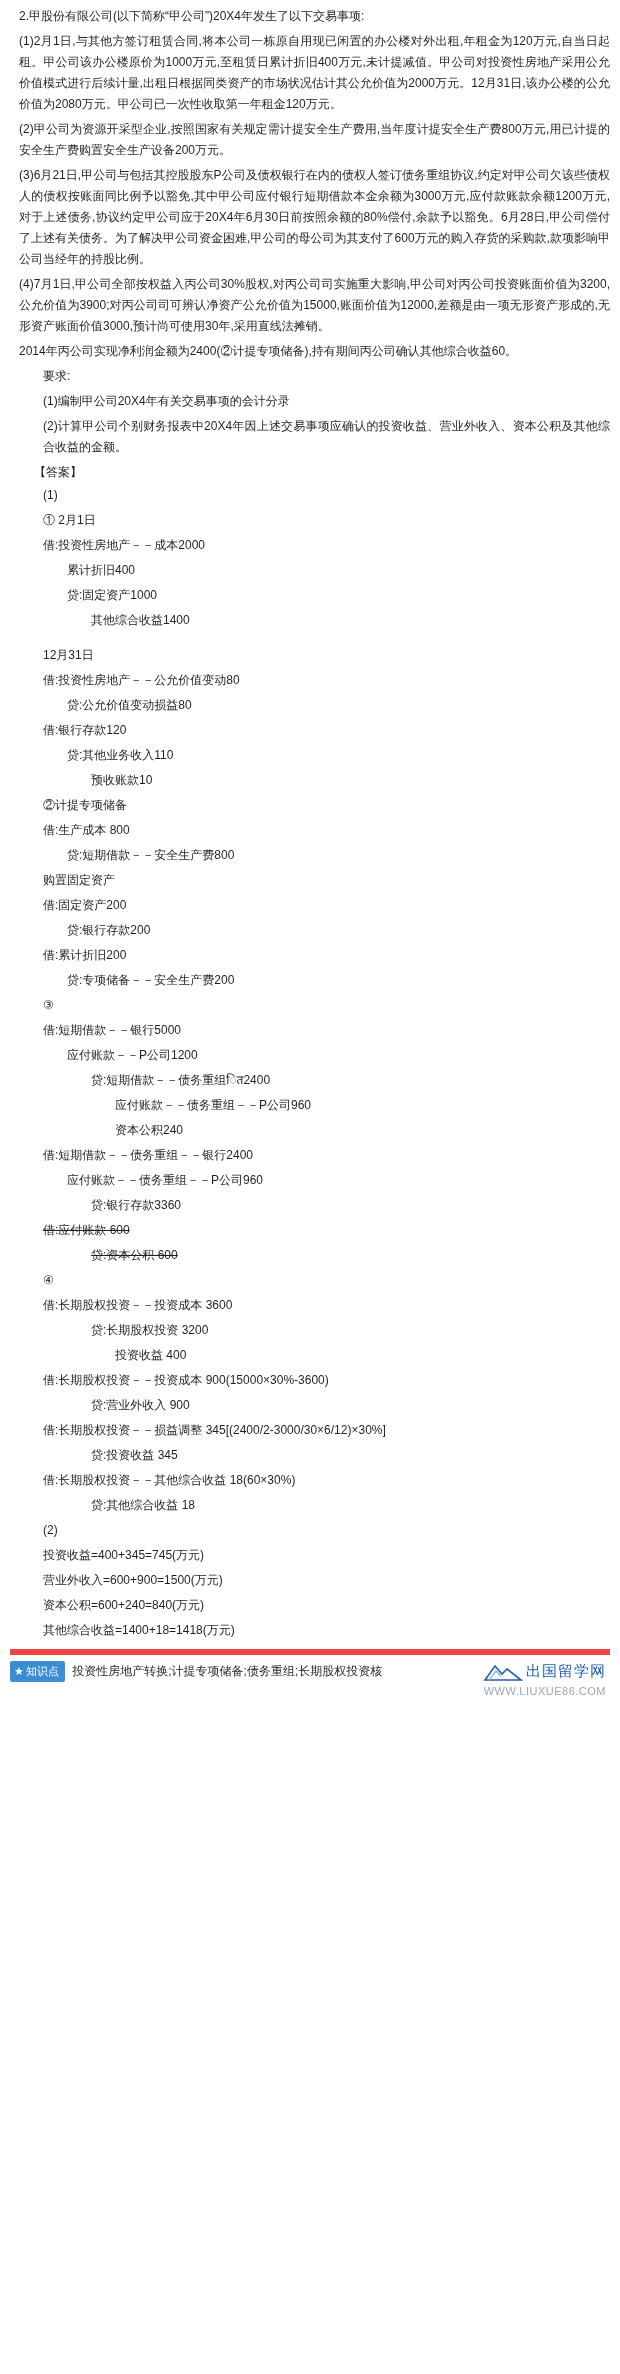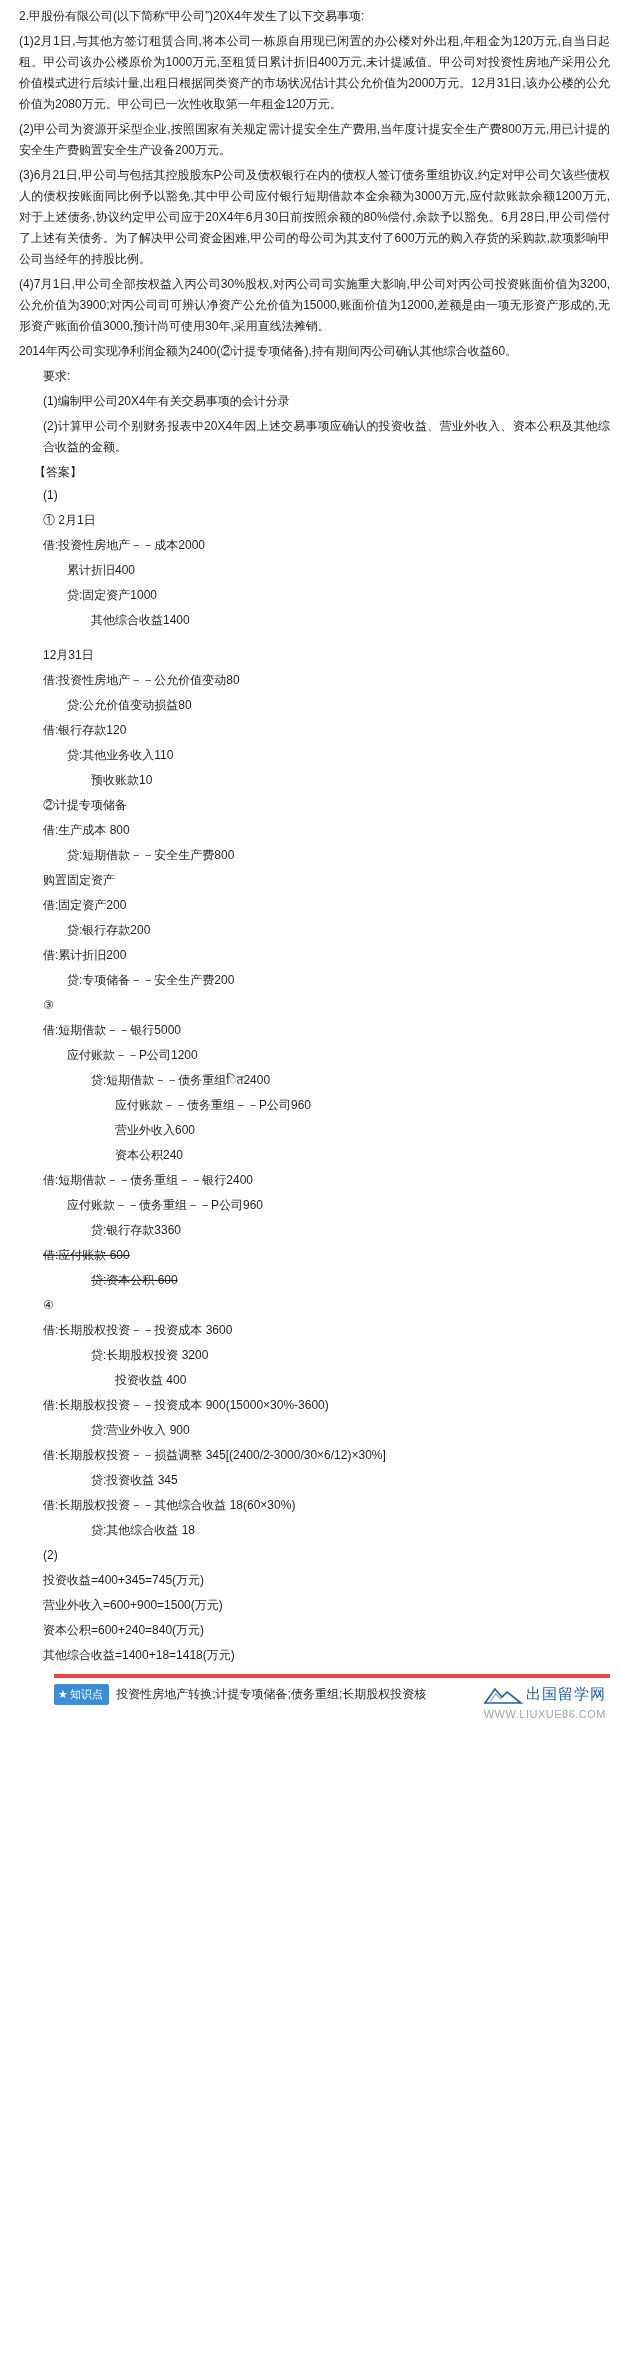--- a/index.html
+++ b/index.html
@@ -38,25 +38,24 @@
     height: 10px;
   }
   .ans-title {
     margin: 2px 0 2px 0;
   }
   .line-through-full {
     text-decoration: line-through;
   }
   .footer {
     margin-top: 8px;
-    border-top: 4px solid #ef4444;
+    border-top: 6px solid #ef4444;
     padding-top: 6px;
     position: relative;
     min-height: 38px;
-    margin-left: 44px;
   }
   .badge {
     display: inline-block;
     vertical-align: middle;
     background: #3b8dd6;
     color: #fff;
     font-size: 11px;
     padding: 1px 6px 1px 4px;
     border-radius: 2px;
     margin-right: 4px;
@@ -134,21 +133,20 @@
     <p class="para indent-2">购置固定资产</p>
     <p class="para indent-2">借:固定资产200</p>
     <p class="para indent-3">贷:银行存款200</p>
     <p class="para indent-2">借:累计折旧200</p>
     <p class="para indent-3">贷:专项储备－－安全生产费200</p>
     <p class="para indent-2">③</p>
     <p class="para indent-2">借:短期借款－－银行5000</p>
     <p class="para indent-3">应付账款－－P公司1200</p>
     <p class="para indent-4">贷:短期借款－－债务重组ित2400</p>
     <p class="para indent-5">应付账款－－债务重组－－P公司960</p>
-    <p class="para indent-5">营业外收入600</p>
     <p class="para indent-5">资本公积240</p>
     <p class="para indent-2">借:短期借款－－债务重组－－银行2400</p>
     <p class="para indent-3">应付账款－－债务重组－－P公司960</p>
     <p class="para indent-4">贷:银行存款3360</p>
     <p class="para indent-2 line-through-full">借:应付账款  600</p>
     <p class="para indent-4 line-through-full">贷:资本公积 600</p>
     <p class="para indent-2">④</p>
     <p class="para indent-2">借:长期股权投资－－投资成本 3600</p>
     <p class="para indent-4">贷:长期股权投资 3200</p>
     <p class="para indent-5">投资收益 400</p>

